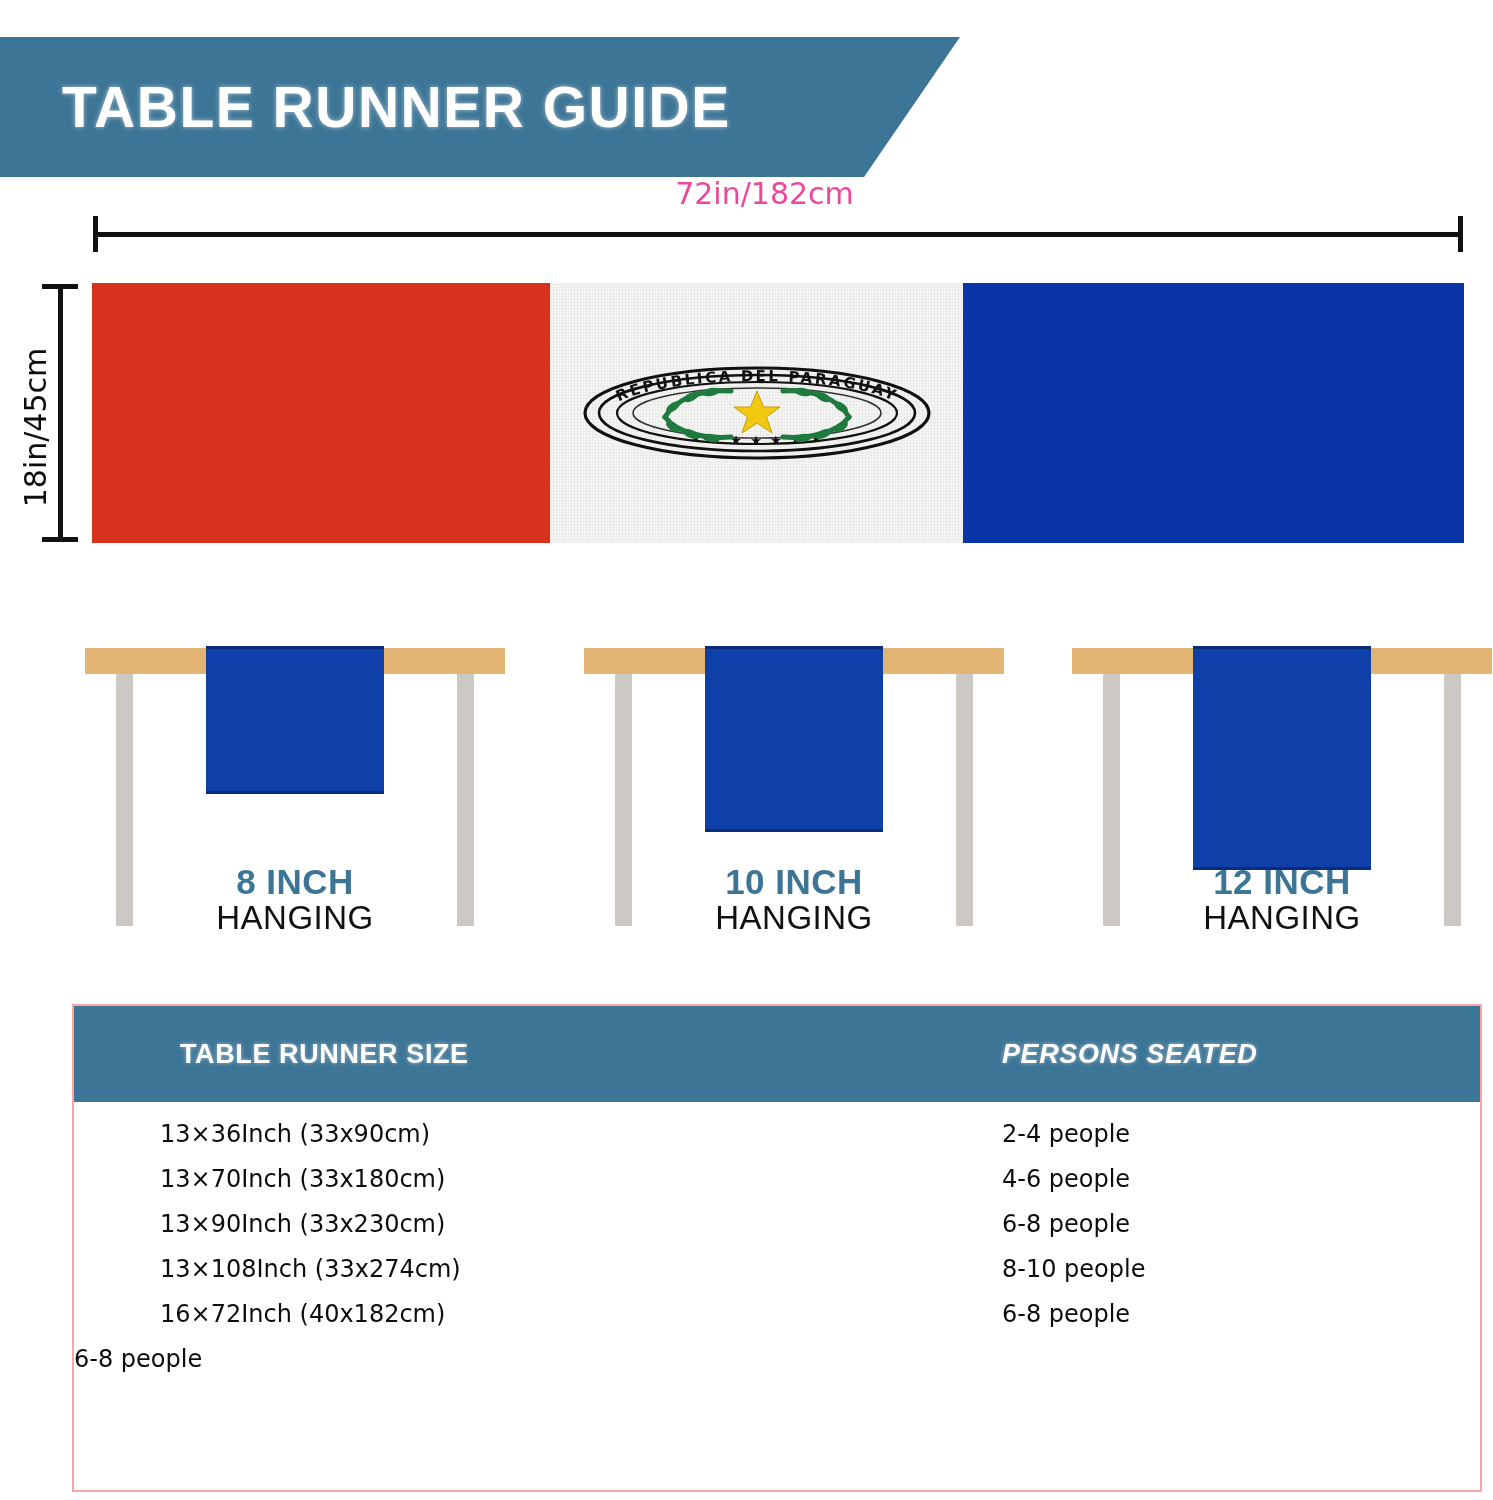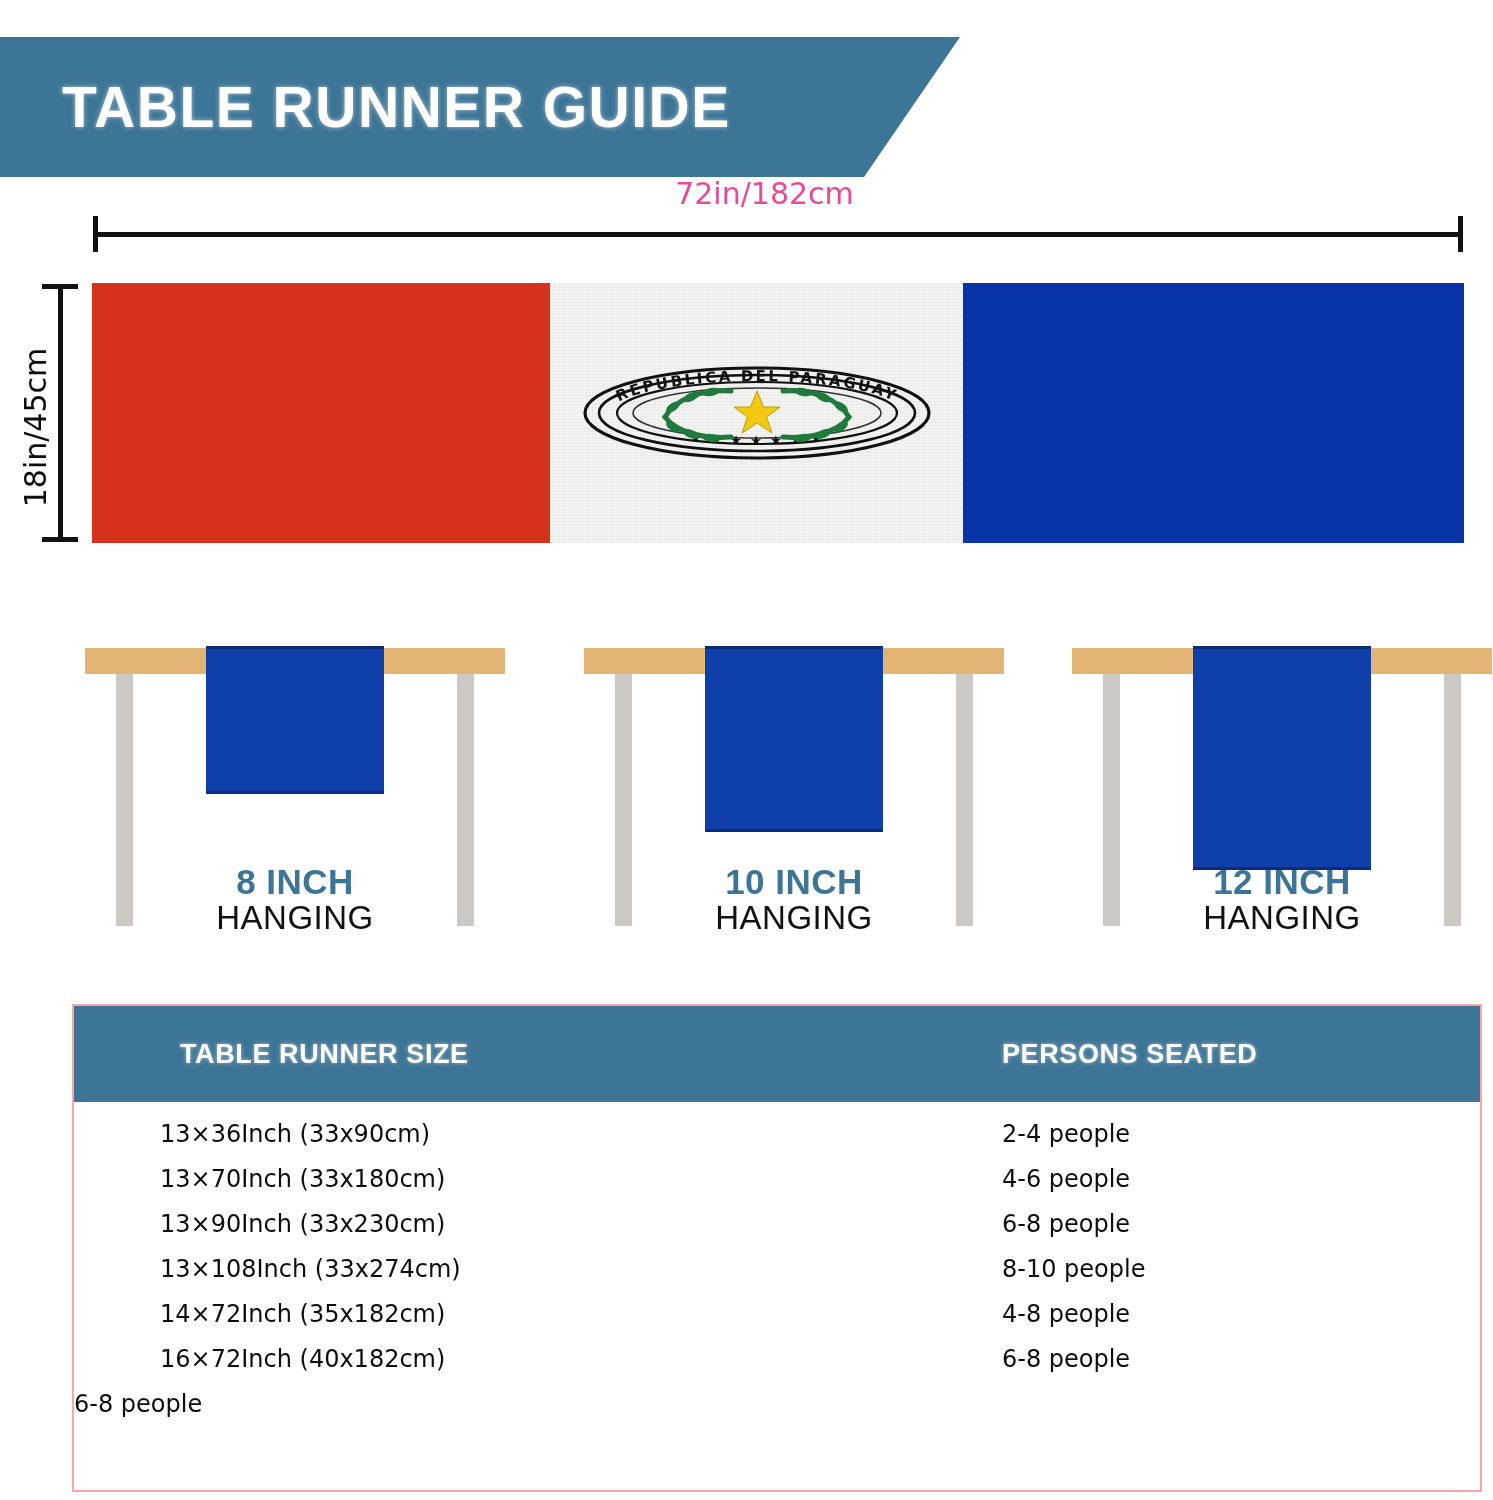--- a/index.html
+++ b/index.html
@@ -180,21 +180,21 @@
     background: #3d7596;
     display: flex;
     align-items: center;
     color: #ffffff;
     font-size: 27px;
     font-weight: bold;
     letter-spacing: 0.6px;
     text-shadow: 0 0 4px rgba(255,255,255,0.5);
   }
   .col-size   { width: 66%; padding-left: 106px; }
-  .col-people { width: 34%; }
+  .col-people { width: 34%; font-style: italic; }
   #size-table-body { padding-top: 9px; }
   .size-row {
     display: flex;
     align-items: center;
     height: 45px;
     font-size: 24px;
     color: #0d0d0d;
     font-family: "DejaVu Sans", sans-serif;
   }
   .size-row .cell-size   { width: 66%; padding-left: 86px; }
@@ -315,24 +315,20 @@
     </div>
     <div class="size-row">
       <div class="cell-size">13×90Inch  (33x230cm)</div>
       <div class="cell-people">6-8 people</div>
     </div>
     <div class="size-row">
       <div class="cell-size">13×108Inch  (33x274cm)</div>
       <div class="cell-people">8-10 people</div>
     </div>
     <div class="size-row">
-      <div class="cell-size">14×72Inch (35x182cm)</div>
-      <div class="cell-people">4-8 people</div>
-    </div>
-    <div class="size-row">
       <div class="cell-size">16×72Inch (40x182cm)</div>
       <div class="cell-people">6-8 people</div>
     </div>
     <div class="size-row">
       <div class="cell-people">6-8 people</div>
     </div>
   </div>
 </div>
 
 </body></html>

